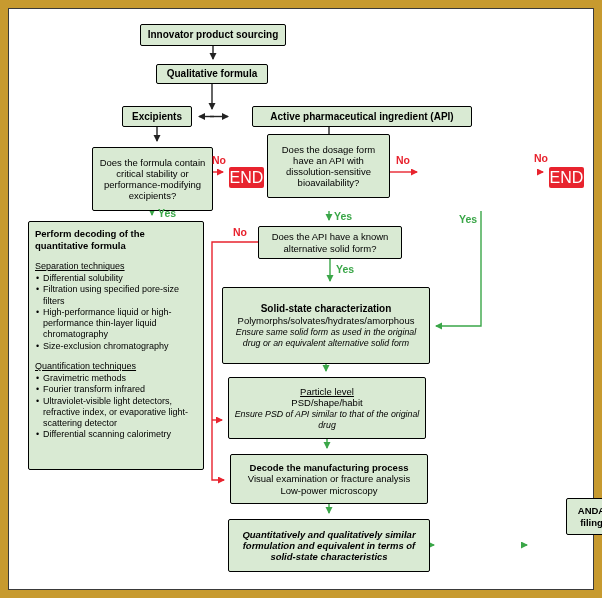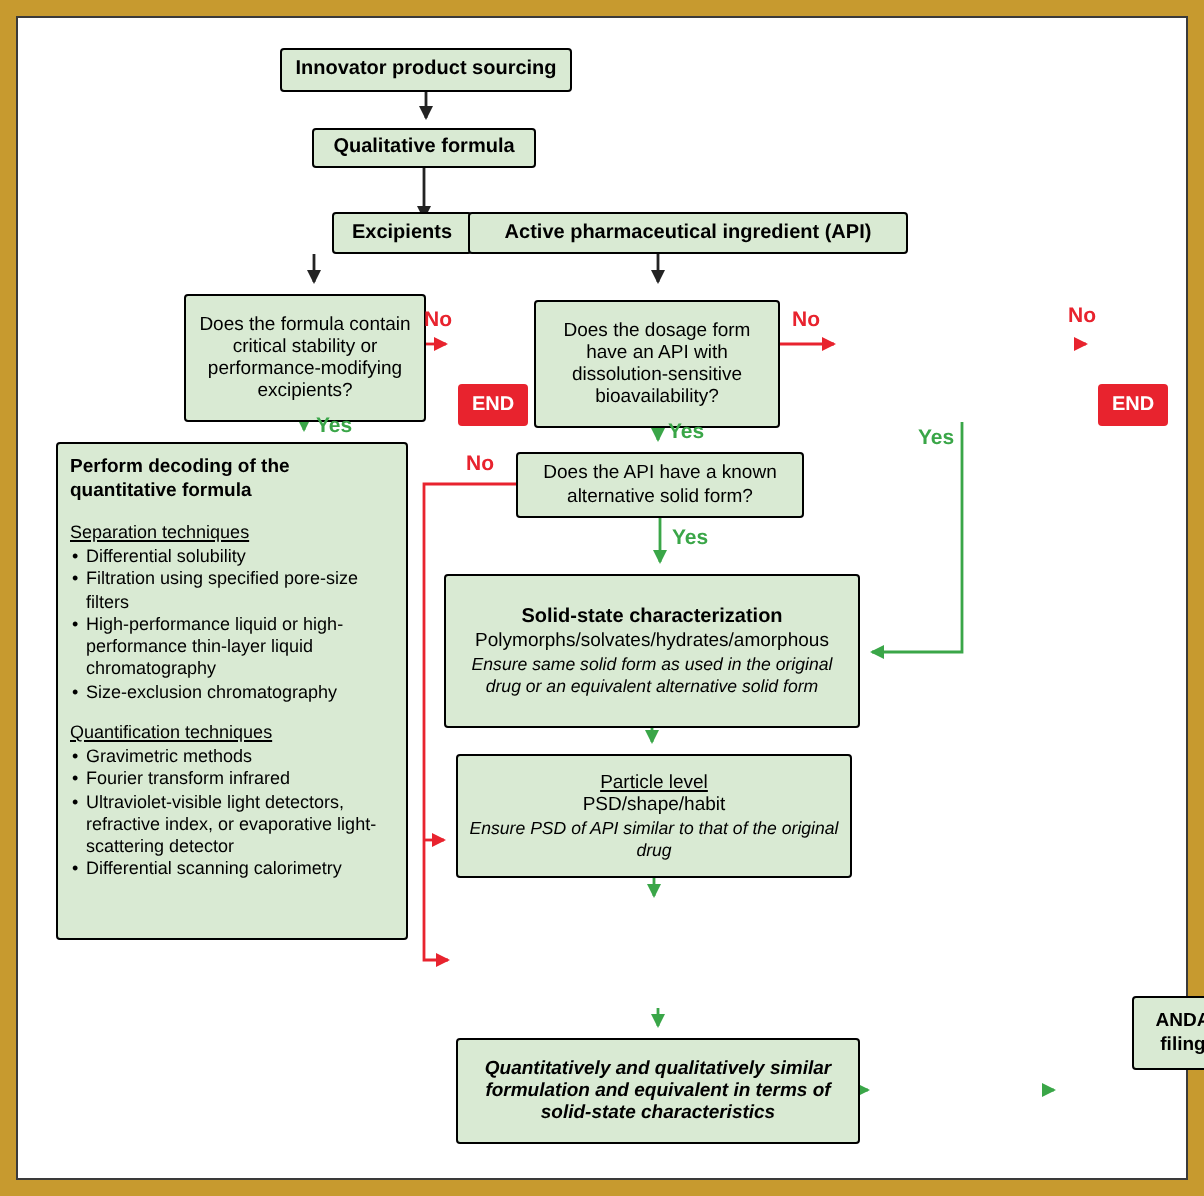--- a/index.html
+++ b/index.html
@@ -16,22 +16,22 @@
   #mk-g path { fill:var(--yes,#3aa648); }
   .box { position:absolute; background:var(--box_fill,#d9ead3); border:1px solid #000; border-radius:2px;
          display:flex; align-items:center; justify-content:center; text-align:center;
          font-size:9.5px; line-height:1.18; padding:2px 4px; }
   .col { flex-direction:column; }
   .col > div { width:100%; }
   .bold { font-weight:bold; }
   .fs10 { font-size:10px; }
   .underline { text-decoration:underline; }
   .note { font-style:italic; font-size:8.8px; line-height:1.2; margin-top:1px; }
-  .end { position:absolute; background:var(--end_fill,#e8232e); color:#fff; font-weight:bold;
-         display:flex; align-items:center; justify-content:center; font-size:10px; border-radius:2px;margin-top:25px; }
+  .end { position:absolute; background:var(--end_fill,#e8232e); color:#fff; font-weight:normal;
+         display:flex; align-items:center; justify-content:center; font-size:16px; border-radius:2px; }
   .lbl { position:absolute; font-size:10.5px; font-weight:bold; line-height:1; }
   .lbl.yes { color:var(--yes,#3aa648); }
   .lbl.no  { color:var(--no,#e8232e); }
   .big { display:block; text-align:left; font-size:9px; line-height:1.25; padding:6px 5px 4px 6px; }
   .k-title { font-size:9.5px; font-weight:bold; margin-bottom:9px; }
   .k-head { text-decoration:underline; margin-bottom:1px; }
   .k-sec { margin-bottom:9px; }
   .bullet { position:relative; padding-left:8px; }
   .bullet::before { content:"\2022"; position:absolute; left:1px; }
 </style>
@@ -73,26 +73,26 @@
     <path class="ar ar-g" d="M481,211 L481,326 L436,326" marker-end="url(#mk-g)"></path>
     <path class="ar ar-g" d="M326,364 L326,371" marker-end="url(#mk-g)"></path>
     <path class="ar ar-g" d="M327,439 L327,448" marker-end="url(#mk-g)"></path>
     <path class="ar ar-g" d="M329,504 L329,513" marker-end="url(#mk-g)"></path>
     <path class="ar ar-g" d="M430,545 L434,545" marker-end="url(#mk-g)"></path>
     <path class="ar ar-g" d="M522,545 L527,545" marker-end="url(#mk-g)"></path>
   </svg>
 
   <div class="box bold fs10" style="left:140px;top:24px;width:146px;height:22px;">Innovator product sourcing</div>
   <div class="box bold fs10" style="left:156px;top:64px;width:112px;height:20px;">Qualitative formula</div>
-  <div class="box bold fs10" style="left:122px;top:106px;width:70px;height:21px;margin-left:44px;">Excipients</div>
-  <div class="box bold fs10" style="left:234px;top:106px;width:220px;height:21px;">Active pharmaceutical ingredient (API)</div>
+  <div class="box bold fs10" style="left:122px;top:106px;width:70px;height:21px;">Excipients</div>
+  <div class="box bold fs10" style="left:252px;top:106px;width:220px;height:21px;">Active pharmaceutical ingredient (API)</div>
 
   <div class="box" style="left:92px;top:147px;width:121px;height:64px;">Does the formula contain critical stability or performance-modifying excipients?</div>
   <div class="end" style="left:229px;top:167px;width:35px;height:21px;">END</div>
-  <div class="box" style="left:267px;top:150px;width:123px;height:64px;">Does the dosage form have an API with dissolution-sensitive bioavailability?</div>
+  <div class="box" style="left:267px;top:134px;width:123px;height:64px;">Does the dosage form have an API with dissolution-sensitive bioavailability?</div>
   <div class="end" style="left:549px;top:167px;width:35px;height:21px;">END</div>
 
   <div class="box" style="left:258px;top:226px;width:144px;height:33px;">Does the API have a known alternative solid form?</div>
 
   <div class="box big" style="left:28px;top:221px;width:176px;height:249px;">
     <div class="k-title">Perform decoding of the quantitative formula</div>
     <div class="k-sec">
       <div class="k-head">Separation techniques</div>
       <div class="bullet">Differential solubility</div>
       <div class="bullet">Filtration using specified pore-size filters</div>
@@ -113,20 +113,25 @@
     <div>Polymorphs/solvates/hydrates/amorphous</div>
     <div class="note">Ensure same solid form as used in the original drug or an equivalent alternative solid form</div>
   </div>
 
   <div class="box col" style="left:228px;top:377px;width:198px;height:62px;">
     <div class="underline">Particle level</div>
     <div>PSD/shape/habit</div>
     <div class="note">Ensure PSD of API similar to that of the original drug</div>
   </div>
 
+  <div class="box col" style="left:230px;top:454px;width:198px;height:50px;">
+    <div class="bold">Decode the manufacturing process</div>
+    <div>Visual examination or fracture analysis</div>
+    <div>Low-power microscopy</div>
+  </div>
 
   <div class="box bold" style="left:228px;top:519px;width:202px;height:53px;font-style:italic;">Quantitatively and qualitatively similar formulation and equivalent in terms of solid-state characteristics</div>
   <div class="box bold" style="left:533px;top:498px;width:51px;height:37px;margin-left:33px;">ANDA filing</div>
 
   <div class="lbl no" style="left:212px;top:155px;">No</div>
   <div class="lbl no" style="left:396px;top:155px;">No</div>
   <div class="lbl no" style="left:534px;top:153px;">No</div>
   <div class="lbl no" style="left:233px;top:227px;">No</div>
   <div class="lbl yes" style="left:158px;top:208px;">Yes</div>
   <div class="lbl yes" style="left:334px;top:211px;">Yes</div>

